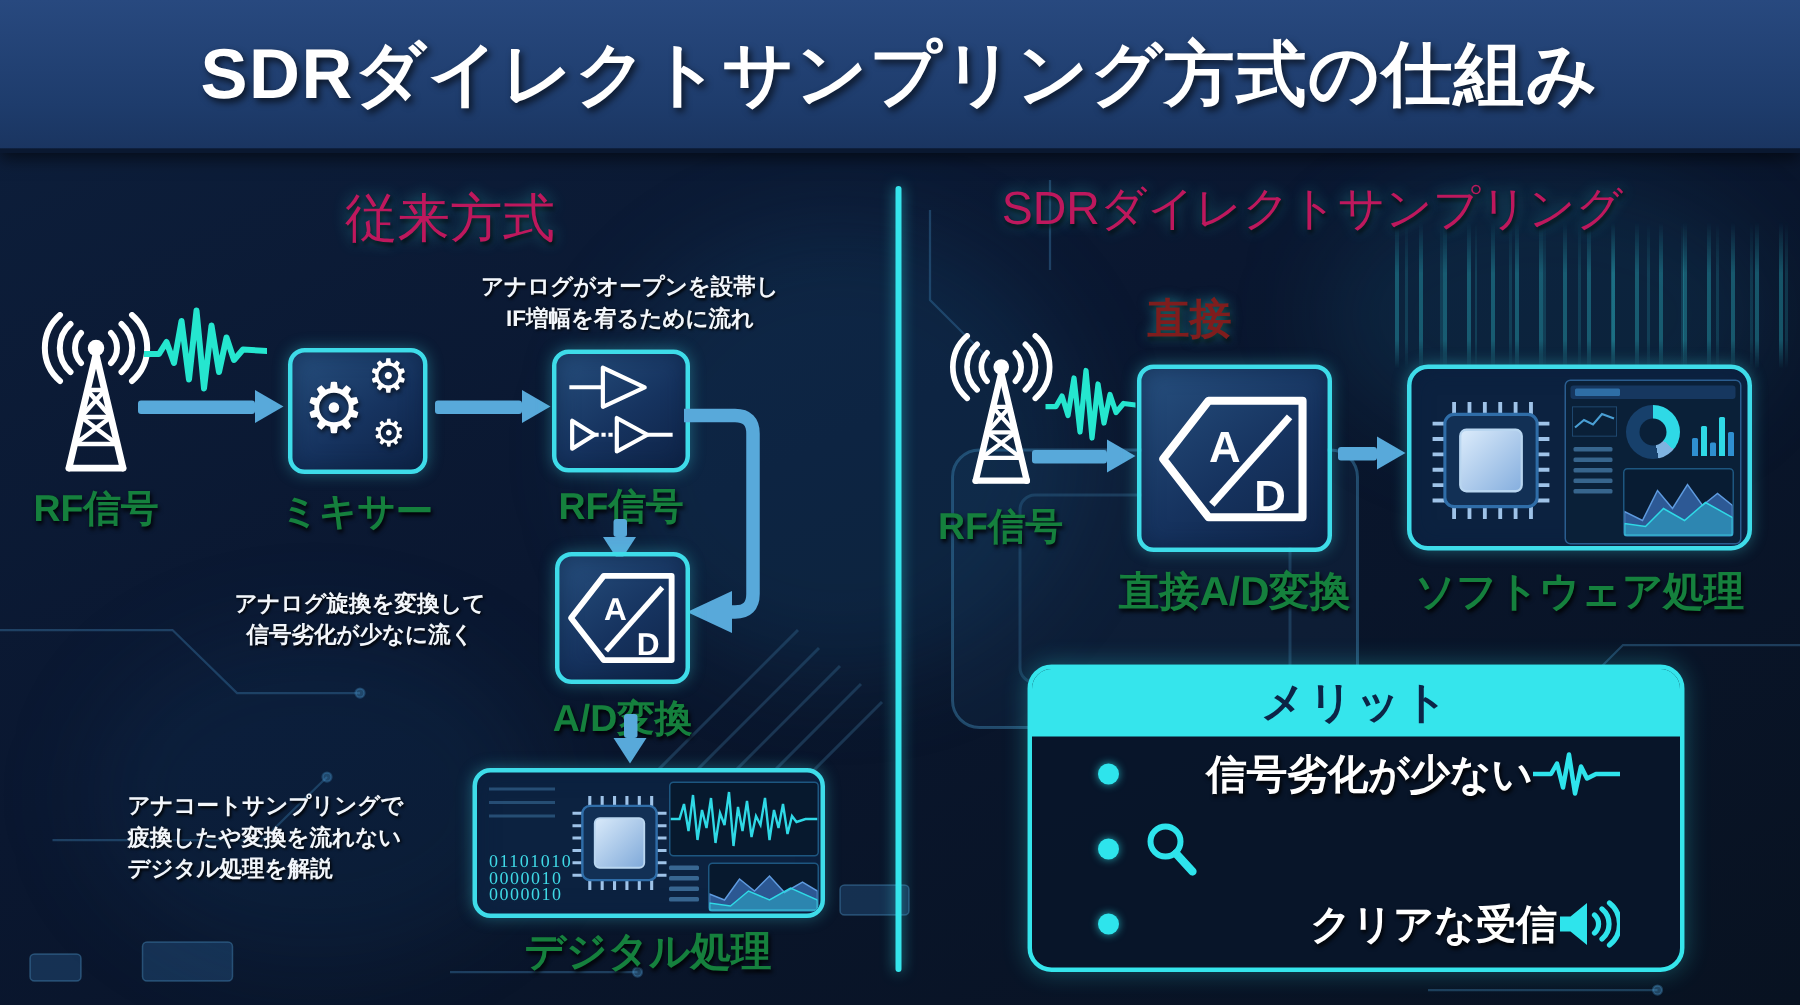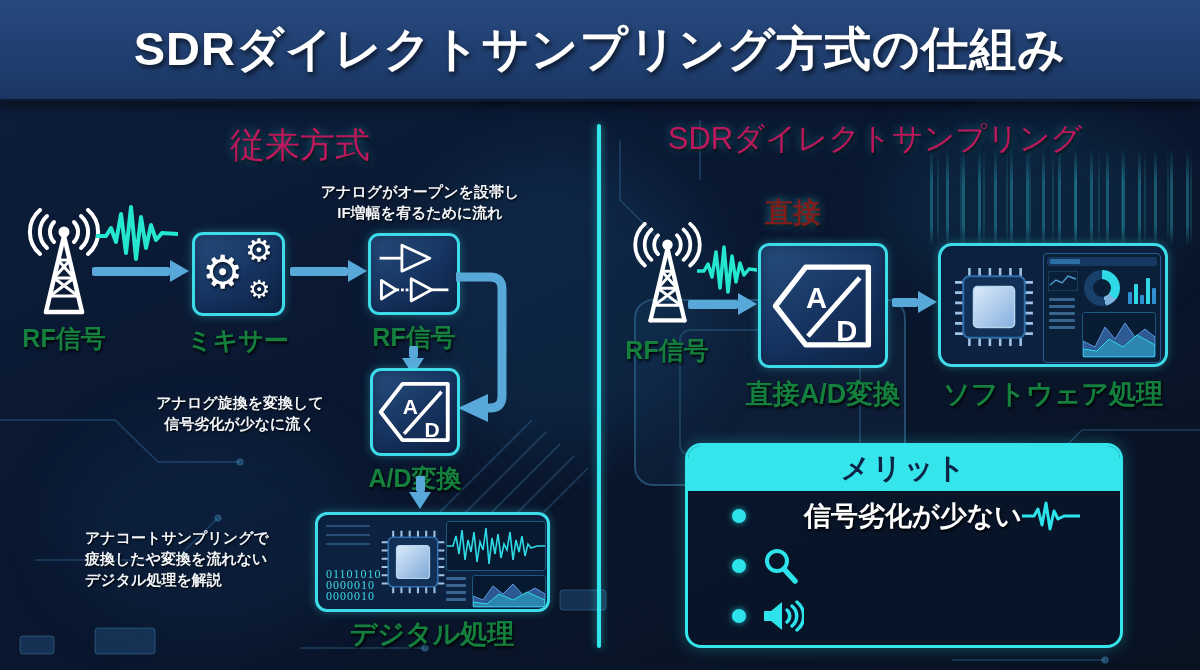--- a/index.html
+++ b/index.html
@@ -389,20 +389,21 @@
   <div class="merit-item">
     <span class="bullet"></span>
     <svg class="merit-icon" width="38" height="38" viewBox="0 0 38 38">
       <circle cx="15" cy="14" r="10" fill="none" stroke="#2ee4ec" stroke-width="4"></circle>
       <line x1="22" y1="22" x2="33" y2="34" stroke="#2ee4ec" stroke-width="5.5" stroke-linecap="round"></line>
     </svg>
   </div>
 
   <div class="merit-item">
     <span class="bullet"></span>
+    <span class="merit-label">クリアな受信</span>
     <svg class="merit-icon" width="42" height="32" viewBox="0 0 42 32">
       <polygon points="2,11 9,11 20,2 20,30 9,21 2,21" fill="#2ee4ec"></polygon>
       <path d="M25 10 A8 8 0 0 1 25 22" fill="none" stroke="#2ee4ec" stroke-width="3.5" stroke-linecap="round"></path>
       <path d="M30 6 A13 13 0 0 1 30 26" fill="none" stroke="#2ee4ec" stroke-width="3.5" stroke-linecap="round"></path>
       <path d="M35 2 A18 18 0 0 1 35 30" fill="none" stroke="#2ee4ec" stroke-width="3.5" stroke-linecap="round"></path>
     </svg>
   </div>
 </div>
 
 </body></html>

